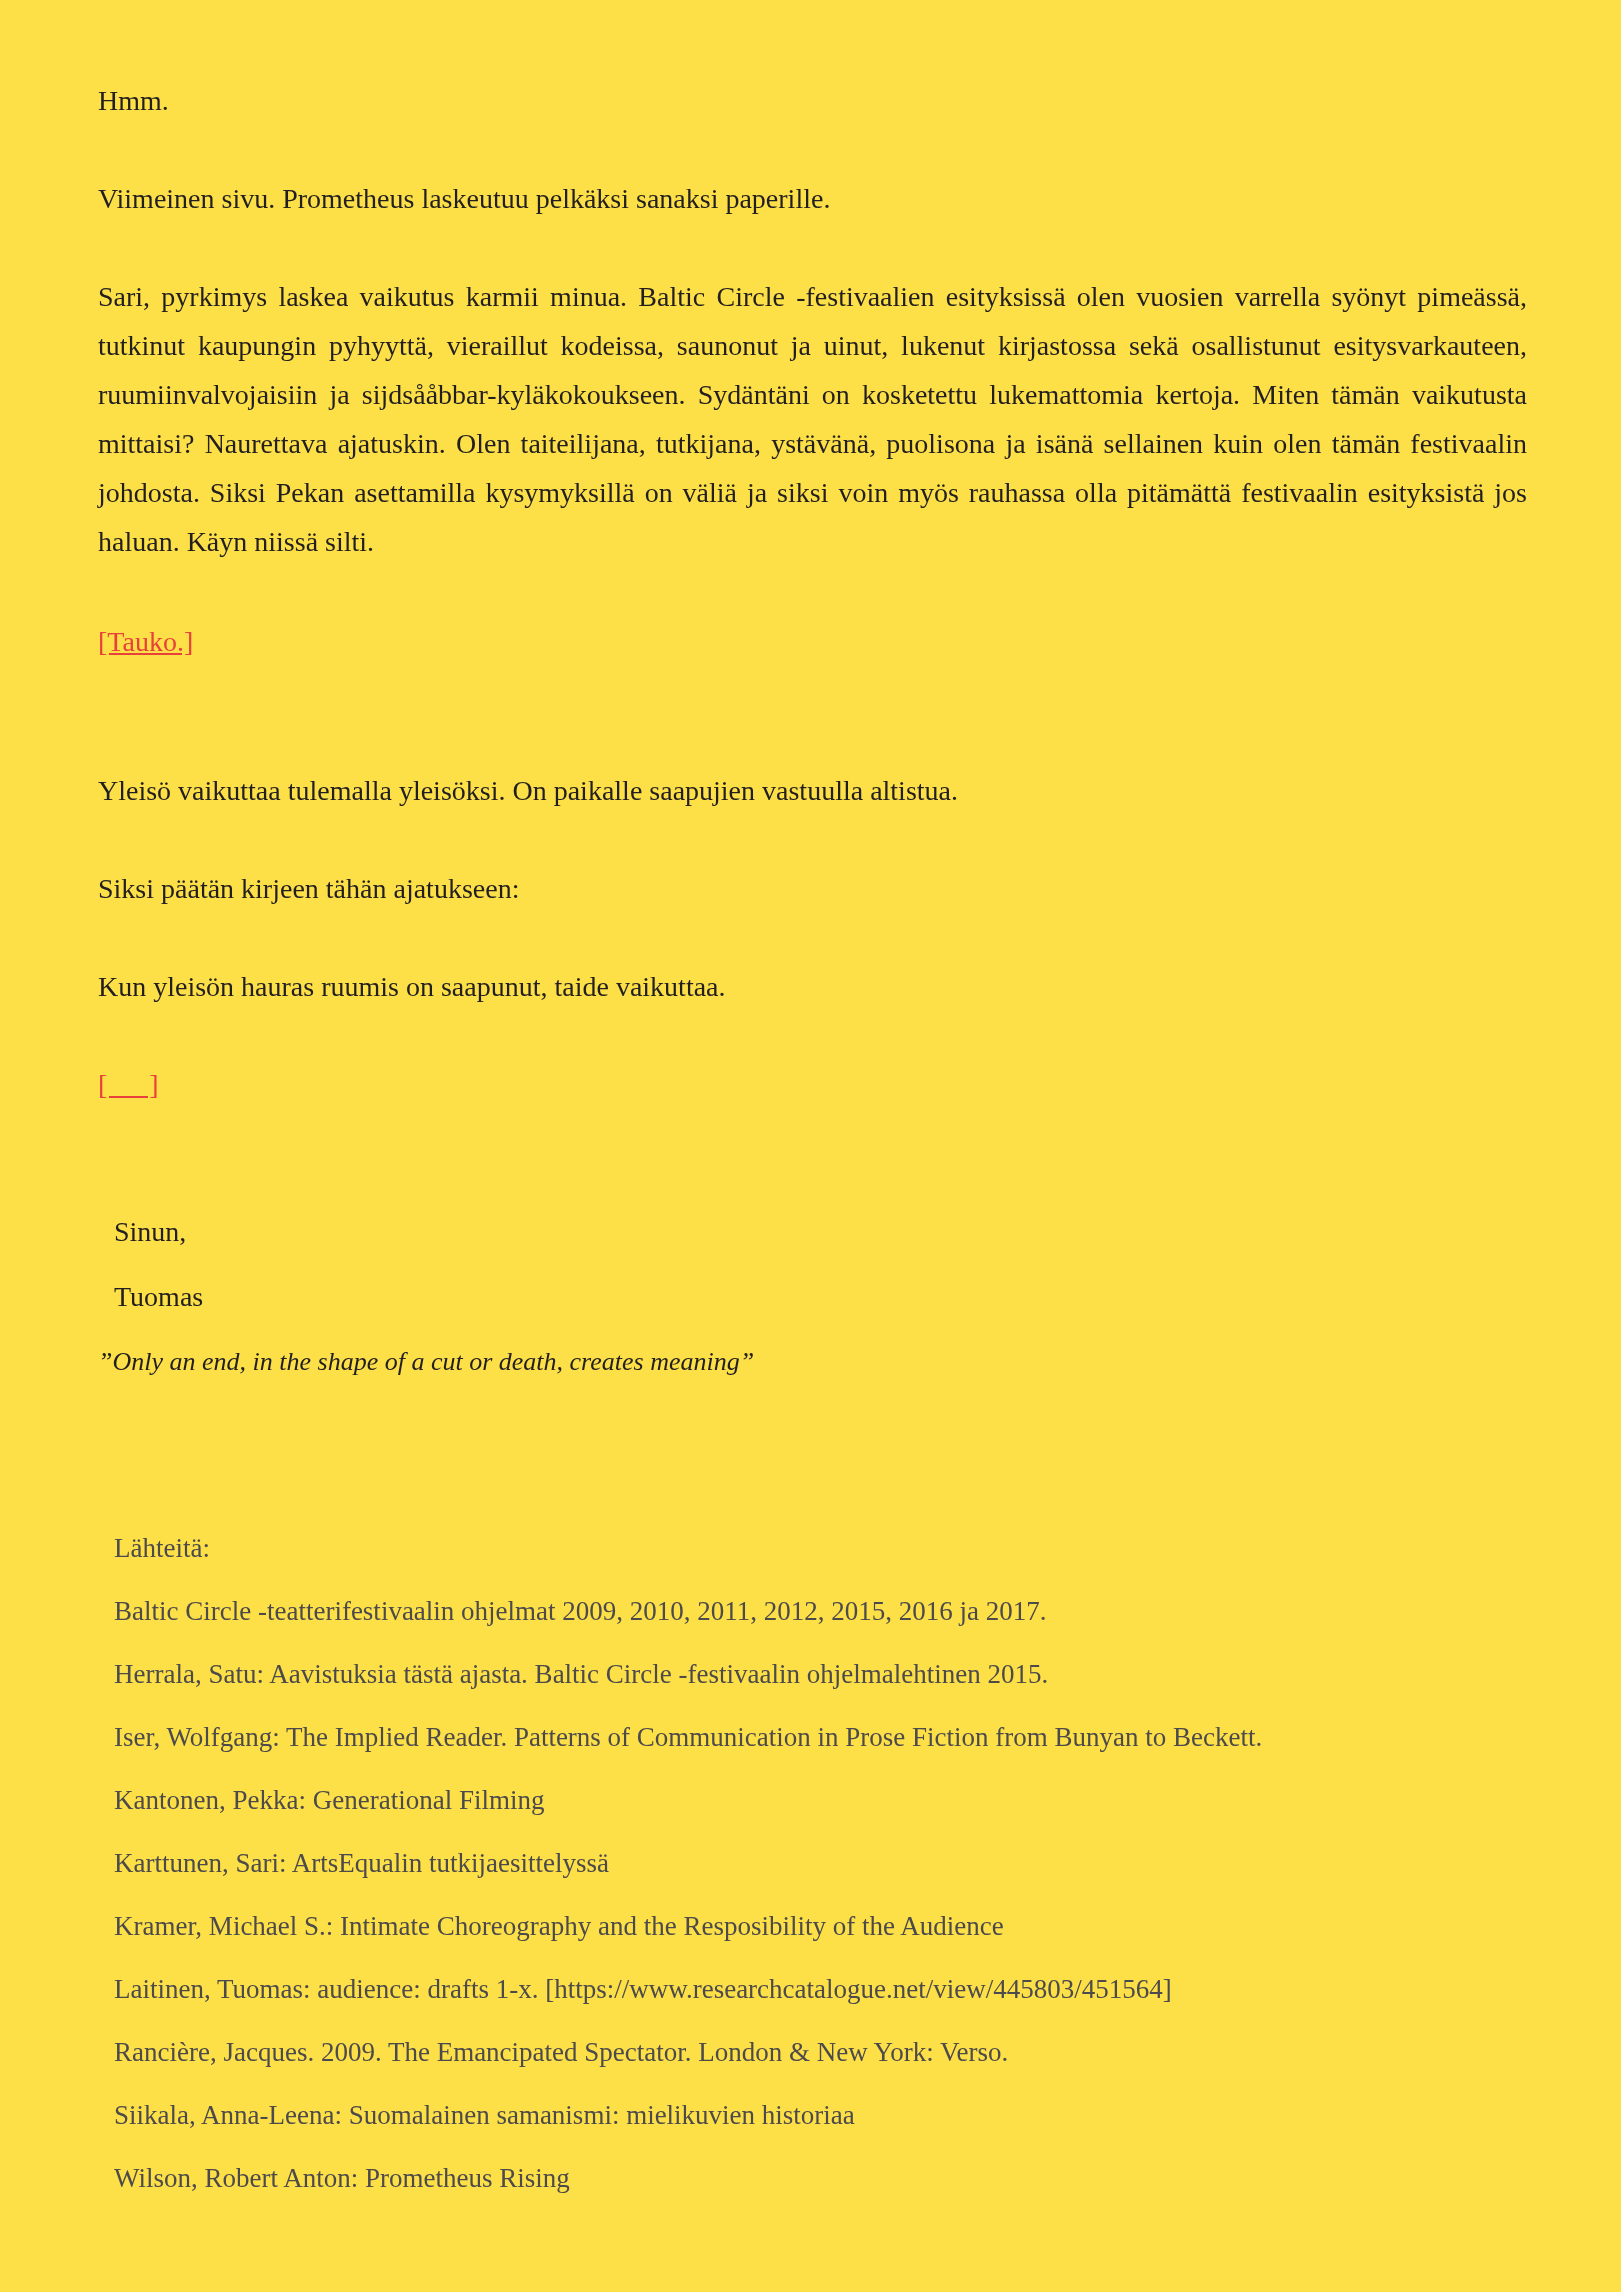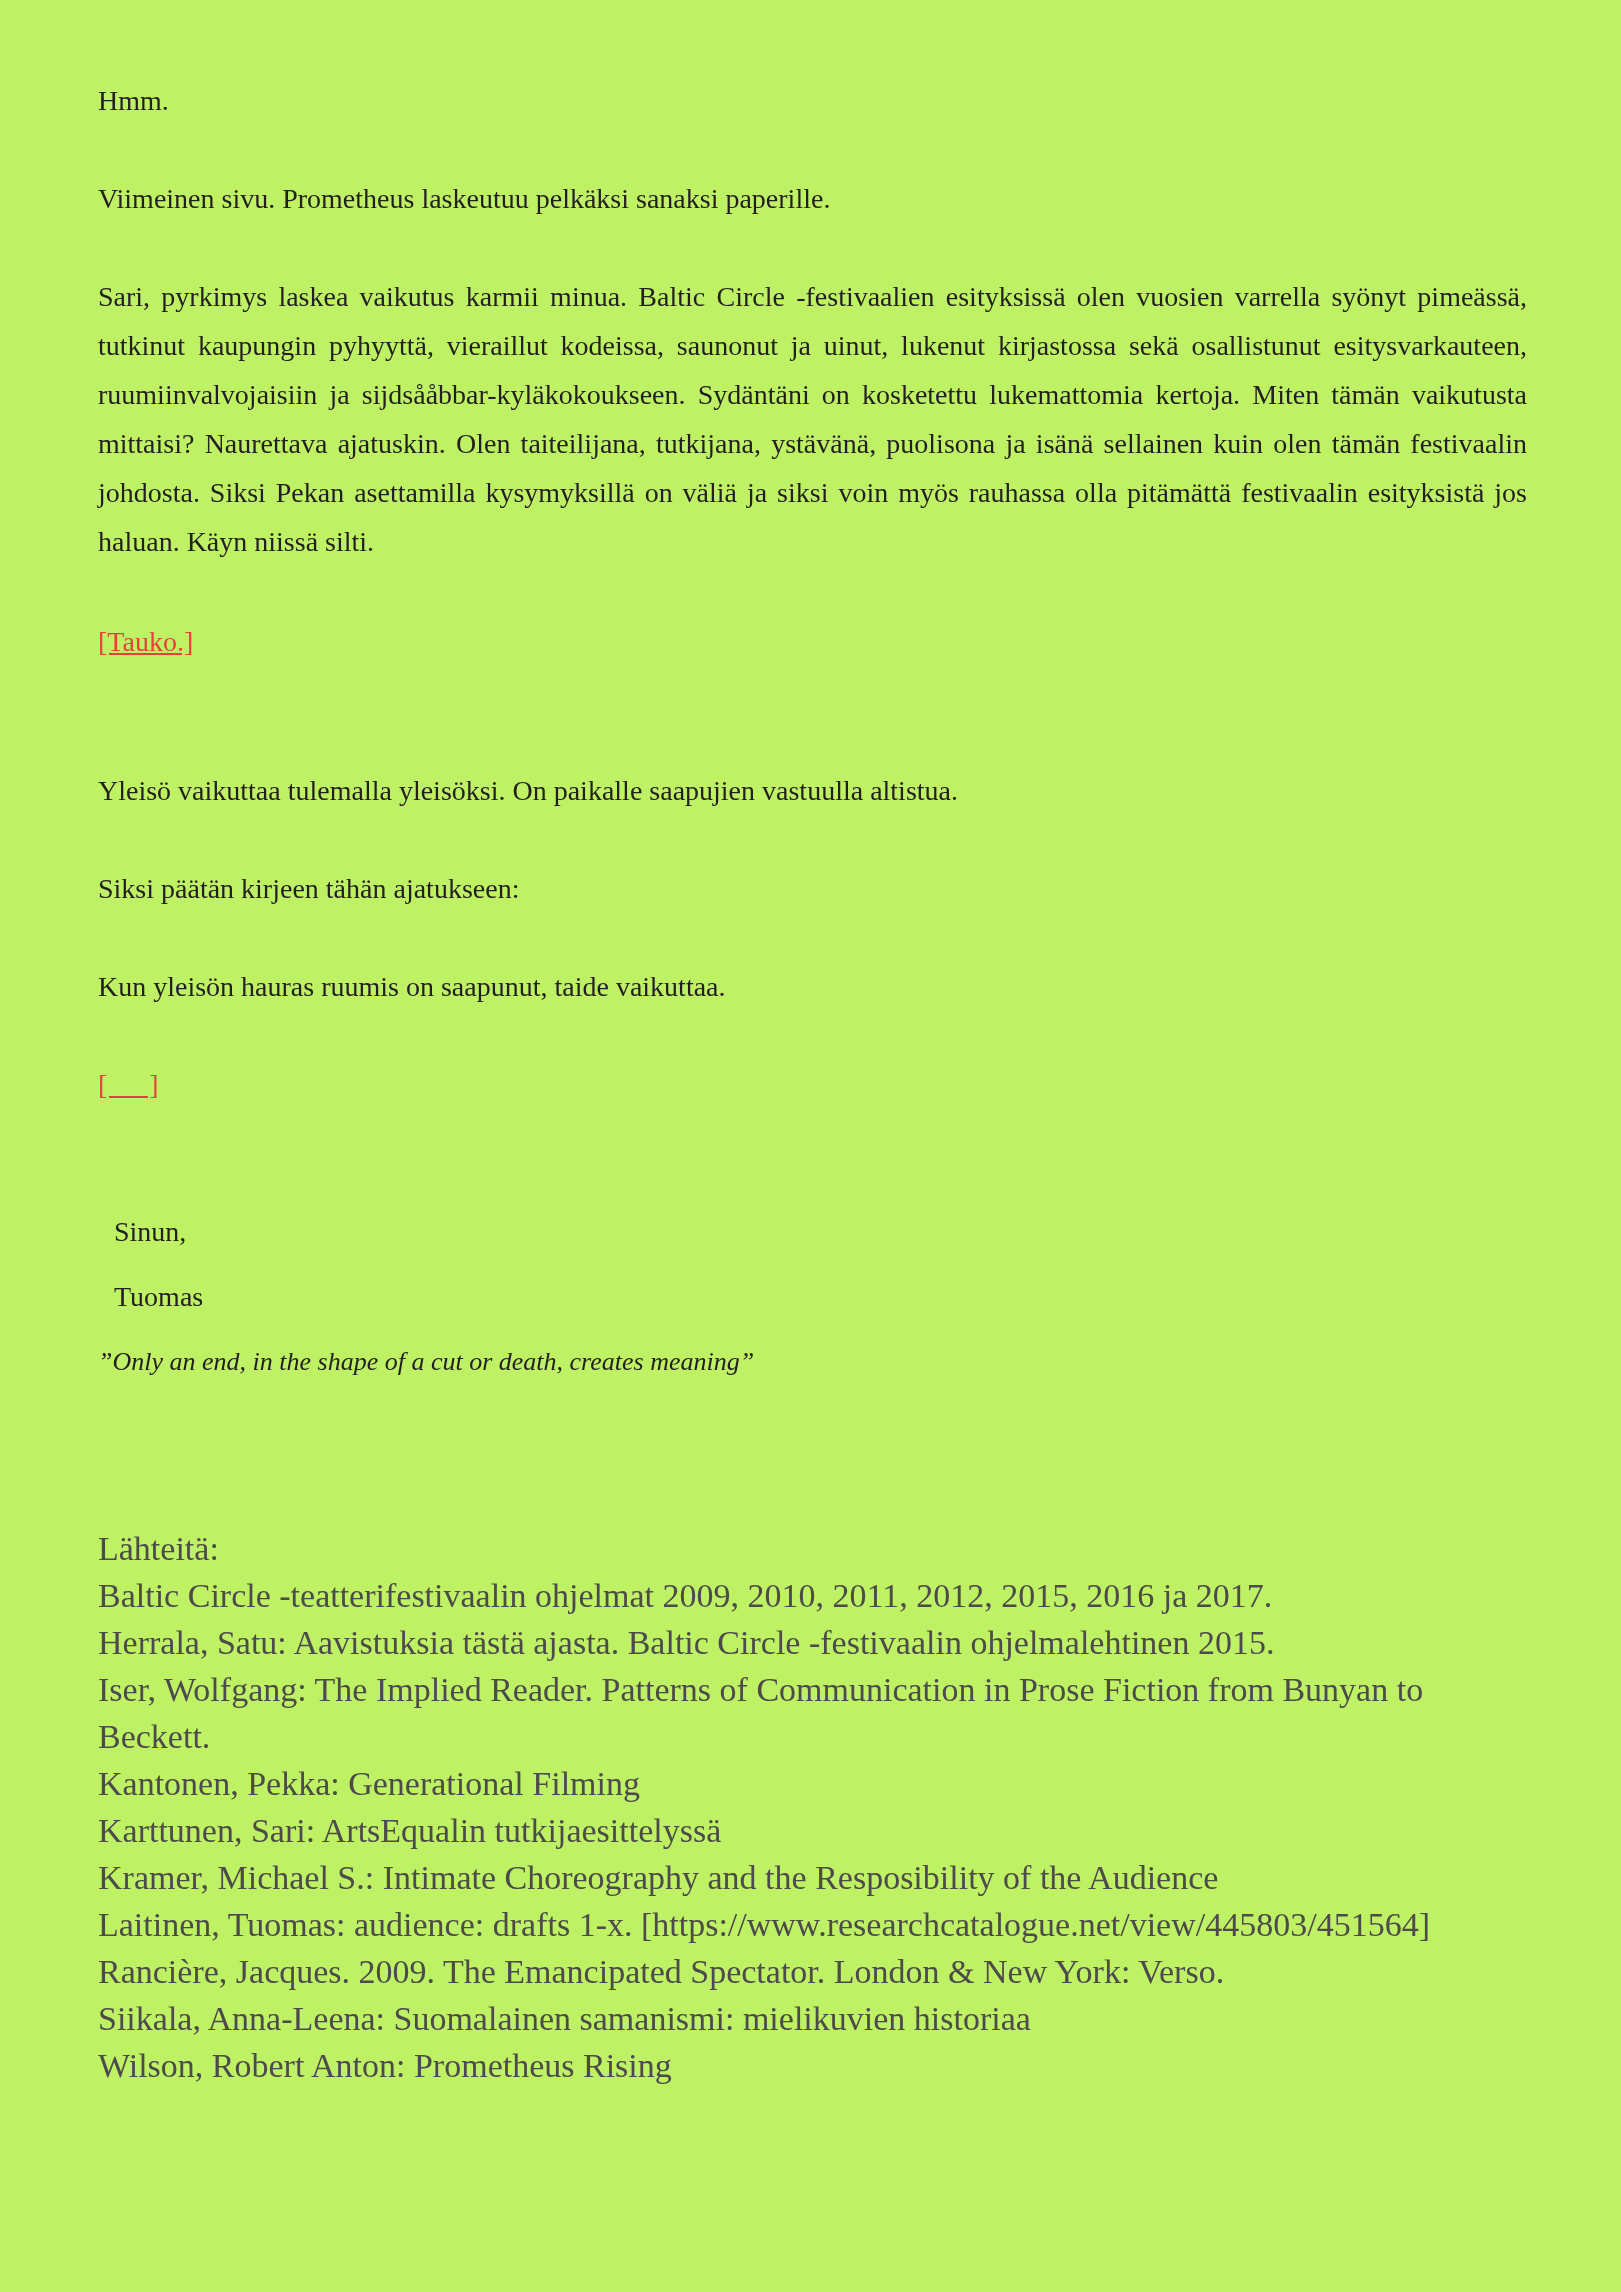--- a/index.html
+++ b/index.html
@@ -13,21 +13,21 @@
     overflow: hidden;
     font-family: "Liberation Serif", "DejaVu Serif", serif;
     color: #231f20;
     -webkit-font-smoothing: antialiased;
   }
   .page {
     box-sizing: border-box;
     width: 1621px;
     height: 2293px;
     padding: 76px 94px 39px 98px;
-    background: #bef264;
+    background: #fde047;
   }
   .para {
     font-size: 28px;
     line-height: 49px;
     margin: 0 0 49px 0;
     text-align: left;
   }
   .para.justify {
     text-align: justify;
     hyphens: auto;
@@ -59,24 +59,24 @@
     font-size: 26px;
     line-height: 49px;
     font-style: italic;
     margin: 0;
   }
   .sources {
     margin-top: 139px;
   }
   .source-heading,
   .source-item {
-    font-size: 34px;
+    font-size: 27px;
     line-height: 47px;
     color: #4d4a4b;
-    margin: 0;
+    margin: 16px;
   }
 </style>
 </head>
 <body>
 
 <div class="page">
 
   <p class="para">Hmm.</p>
 
   <p class="para">Viimeinen sivu. Prometheus laskeutuu pelkäksi sanaksi paperille.</p>

